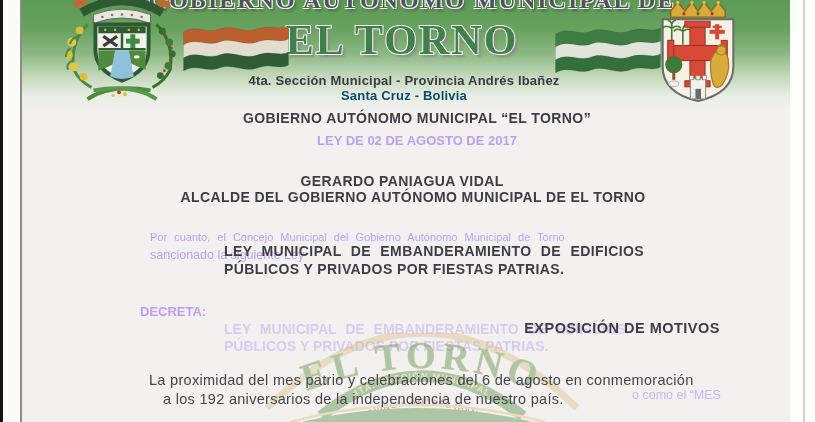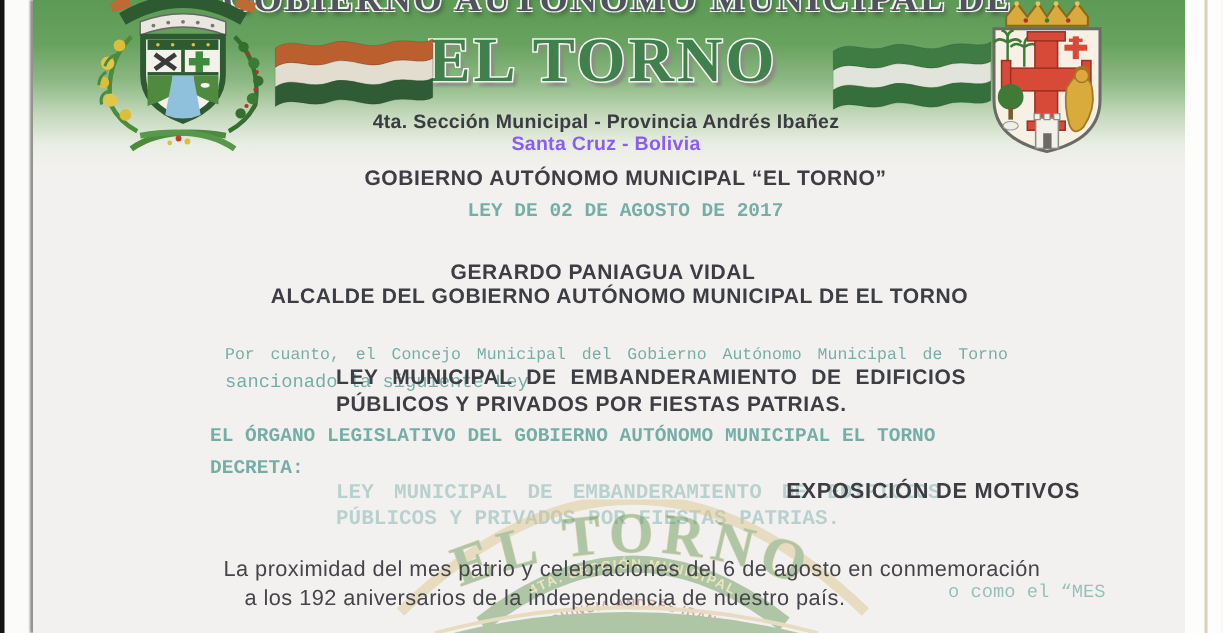--- a/index.html
+++ b/index.html
@@ -14,35 +14,35 @@
   .header-band{position:absolute;left:0;top:0;width:768px;height:112px;
     background:linear-gradient(180deg,var(--header_green,#5c9a56) 0%,#68a25f 26%,#8cb883 48%,
                #c3d8ba 68%,#e9eee4 86%,rgba(243,241,239,0) 100%);}
   .abs{position:absolute;line-height:1.15;white-space:nowrap;}
   .ctr{text-align:center;}
   .top-title{left:90px;top:-13px;width:600px;font-family:"Liberation Serif",serif;font-weight:bold;
     font-size:24px;letter-spacing:2px;color:#4e545c;
     text-shadow:-1px -1px 0 #f2f2ee,1px -1px 0 #f2f2ee,-1px 1px 0 #f2f2ee,1px 1px 0 #f2f2ee,2px 3px 3px rgba(50,55,50,.55);}
   .main-title-svg{position:absolute;left:210px;top:10px;}
   .subtitle{left:102px;top:74px;width:560px;font-weight:bold;font-size:13px;color:#3b3b42;letter-spacing:.2px;}
-  .location{left:102px;top:89px;width:560px;font-weight:bold;font-size:13px;color:#8b5cf6;letter-spacing:.2px;}
+  .location{left:102px;top:89px;width:560px;font-weight:bold;font-size:13px;color:#0c4a6e;letter-spacing:.2px;}
 
   .doc-text{color:#3d3d44;z-index:3;}
   .bold14{font-weight:bold;font-size:14px;letter-spacing:.4px;}
   .org-heading{left:95px;top:110px;width:600px;}
   .mayor-name{left:80px;top:173px;width:600px;}
   .mayor-title{left:91px;top:189px;width:600px;}
   .law-line1{left:202px;top:243px;word-spacing:5px;}
   .law-line2{left:202px;top:261px;}
   .section-heading{left:98px;top:320px;width:600px;font-size:14.5px;letter-spacing:.5px;text-align:right;}
   .para{font-size:14.5px;letter-spacing:.3px;color:#45454b;}
   .para1{left:127px;top:372px;}
   .para2{left:141px;top:391px;}
 
-  .bleed{color:#0f766e;opacity:.55;filter:blur(.35px);z-index:1;font-family:Liberation Mono, monospace;}
+  .bleed{color:#8b5cf6;opacity:.55;filter:blur(.35px);z-index:1;}
   .bleed-b{font-weight:bold;}
   .bleed-law-date{left:95px;top:134px;width:600px;font-size:13px;}
   .bleed-gov{left:95px;top:147px;width:600px;font-size:13px;}
   .bleed-porcuanto{left:128px;top:231px;font-size:11px;word-spacing:4px;}
   .bleed-sancionado{left:128px;top:248px;font-size:12.5px;}
   .bleed-organo{left:118px;top:284px;font-size:13px;}
   .bleed-decreta{left:118px;top:305px;font-size:13px;}
   .bleed-echo1{left:202px;top:321px;font-size:14px;word-spacing:5px;opacity:.25;}
   .bleed-echo2{left:202px;top:338px;font-size:14px;opacity:.25;}
   .bleed-mes{left:610px;top:388px;font-size:12.5px;opacity:.4;}
@@ -193,21 +193,20 @@
         </g>
       </g>
     </svg>
 
     <div class="abs ctr subtitle">4ta. Sección Municipal - Provincia Andrés Ibañez</div>
     <div class="abs ctr location">Santa Cruz - Bolivia</div>
 
     <div class="abs ctr bleed bleed-b bleed-law-date">LEY DE 02 DE AGOSTO DE 2017</div>
     <div class="abs bleed bleed-porcuanto">Por cuanto, el Concejo Municipal del Gobierno Autónomo Municipal de Torno</div>
     <div class="abs bleed bleed-sancionado">sancionado la siguiente Ley</div>
-    <div class="abs bleed bleed-b bleed-organo">EL ÓRGANO LEGISLATIVO DEL GOBIERNO AUTÓNOMO MUNICIPAL EL TORNO</div>
     <div class="abs bleed bleed-b bleed-decreta">DECRETA:</div>
     <div class="abs bleed bleed-b bleed-echo1">LEY MUNICIPAL DE EMBANDERAMIENTO DE EDIFICIOS</div>
     <div class="abs bleed bleed-b bleed-echo2">PÚBLICOS Y PRIVADOS POR FIESTAS PATRIAS.</div>
     <div class="abs bleed bleed-mes">o como el “MES</div>
 
     <div class="seal-wrap">
       <svg width="330" height="92" viewBox="0 0 330 92">
         <defs>
           <path id="sealTextArc" d="M 28,68 Q 165,2 302,68" fill="none"></path>
           <path id="sealBandTextArc" d="M 64,86 Q 165,6 266,86" fill="none"></path>

